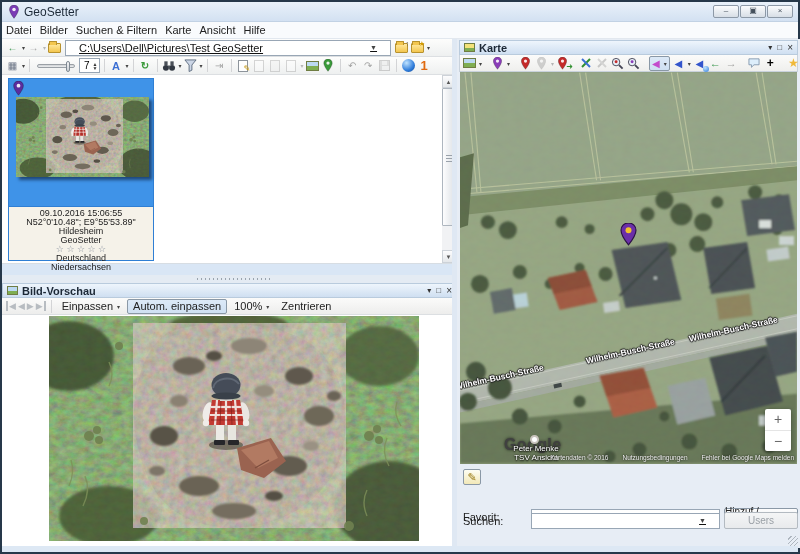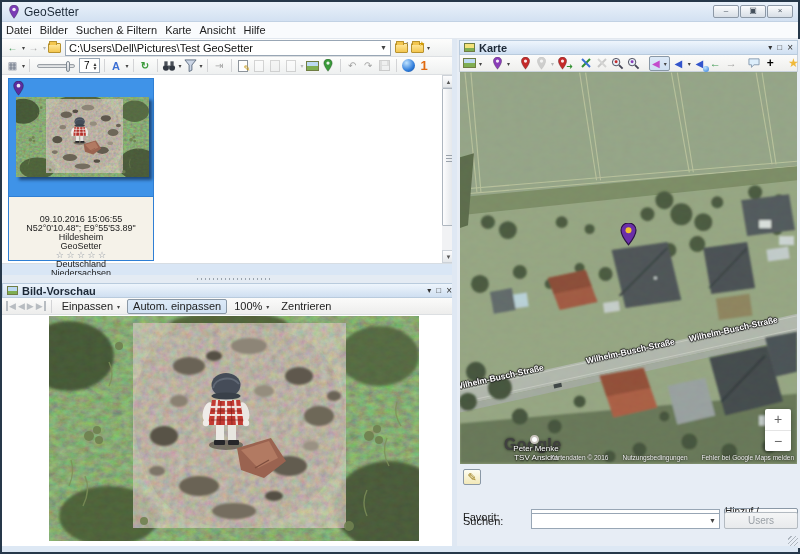--- a/index.html
+++ b/index.html
@@ -22,21 +22,21 @@
   
   .toolbar{display:flex;align-items:center;background:linear-gradient(#fdfdfc,#eef0f0);
            border-bottom:1px solid #dcdfe2;font-size:10px;}
   .tb1{position:absolute;left:0;top:37px;width:455px;height:18px;padding:0 3px;gap:1px;}
   .tb2{position:absolute;left:0;top:55px;width:455px;height:18px;padding:0 3px;gap:1px;}
   .tbtn{height:16px;min-width:15px;display:inline-flex;align-items:center;justify-content:center;}
   .caret{font-size:6px;color:#444;margin-left:1px;}
   .sep{width:1px;height:13px;background:#d3d4d6;margin:0 3px;}
   .dis{opacity:.35;filter:grayscale(1);}
   .combo{display:flex;align-items:center;background:#fff;border:1px solid #98a6b5;height:16px;
-         font-size:11px;padding:0 3px;color:#111;}
+         font-size:11px;padding:0 13px;color:#111;text-decoration:underline;}
   .combo .cv{flex:1;white-space:nowrap;overflow:hidden;}
   .combo .ca{font-size:7px;color:#444;padding-left:3px;}
   .folder{position:relative;width:13px;height:10px;background:linear-gradient(#ffe9a0,#f3c64e);
           border:1px solid #b8922d;border-radius:1px;}
   .folder:before{content:"";position:absolute;left:0;top:-3px;width:6px;height:3px;
           background:#f3c64e;border:1px solid #b8922d;border-bottom:none;border-radius:1px 1px 0 0;}
   .mini{position:absolute;font-size:7px;right:-2px;top:-4px;}
   .slider{position:relative;width:38px;height:4px;background:linear-gradient(#cfd2d5,#eceeef);
           border:1px solid #9aa0a6;border-radius:2px;margin:0 3px;}
   .slider .knob{position:absolute;right:4px;top:-4px;width:4px;height:11px;
@@ -63,22 +63,22 @@
   .vscroll .up,.vscroll .dn{position:absolute;left:0;width:13px;height:13px;font-size:6px;color:#555;
           text-align:center;line-height:13px;background:linear-gradient(#fcfcfd,#e4e7ea);border:1px solid #cdd2d8;}
   .vscroll .dn{bottom:0;}
   .vscroll .thumb-drag{position:absolute;left:0;top:13px;width:13px;height:138px;
           background:linear-gradient(90deg,#fdfdfe,#dfe3e7);border:1px solid #aeb6bf;border-radius:1px;}
   .vscroll .grip3{position:absolute;left:3px;top:66px;width:7px;height:1px;background:#9aa2ab;box-shadow:0 3px #9aa2ab,0 6px #9aa2ab;}
   .thumb-item{position:absolute;left:6px;top:3px;width:146px;height:183px;
               border:1px solid #2f7fd4;background:#3f93e8;}
   .thumb-photo{position:absolute;left:7px;top:18px;box-shadow:3px 3px 3px rgba(0,0,20,.5);}
   .thumb-pin{position:absolute;left:4px;top:2px;}
-  .thumb-meta{position:absolute;left:0;right:0;bottom:0;height:64px;background:#f5f2e9;
-              border-top:1px solid #2f7fd4;text-align:center;font-size:9px;line-height:9px;color:#222;padding-top:18px;}
+  .thumb-meta{position:absolute;left:0;right:0;bottom:0;height:54px;background:#f5f2e9;
+              border-top:1px solid #2f7fd4;text-align:center;font-size:9px;line-height:9px;color:#222;padding-top:2px;}
   .statusline{position:absolute;left:0;top:262px;width:455px;height:11px;font-size:11px;
               color:#222;padding-left:5px;background:#eef1f5;line-height:11px;}
   .hsplit{position:absolute;left:0;top:273px;width:455px;height:8px;background:#e4ebf3;}
   .hsplit .dots{position:absolute;left:195px;top:3px;width:75px;height:2px;
       background:repeating-linear-gradient(90deg,#9aa4ae 0 1px,transparent 1px 4px);}
   
   .preview{position:absolute;left:0;top:281px;width:455px;height:265px;background:#fff;}
   .pv-toolbar{position:absolute;left:0;top:15px;width:100%;height:17px;display:flex;align-items:center;
       gap:2px;background:linear-gradient(#fbfbfa,#ededec);border-bottom:1px solid #dcdfe2;
       font-size:11px;color:#222;padding:0 4px;}

